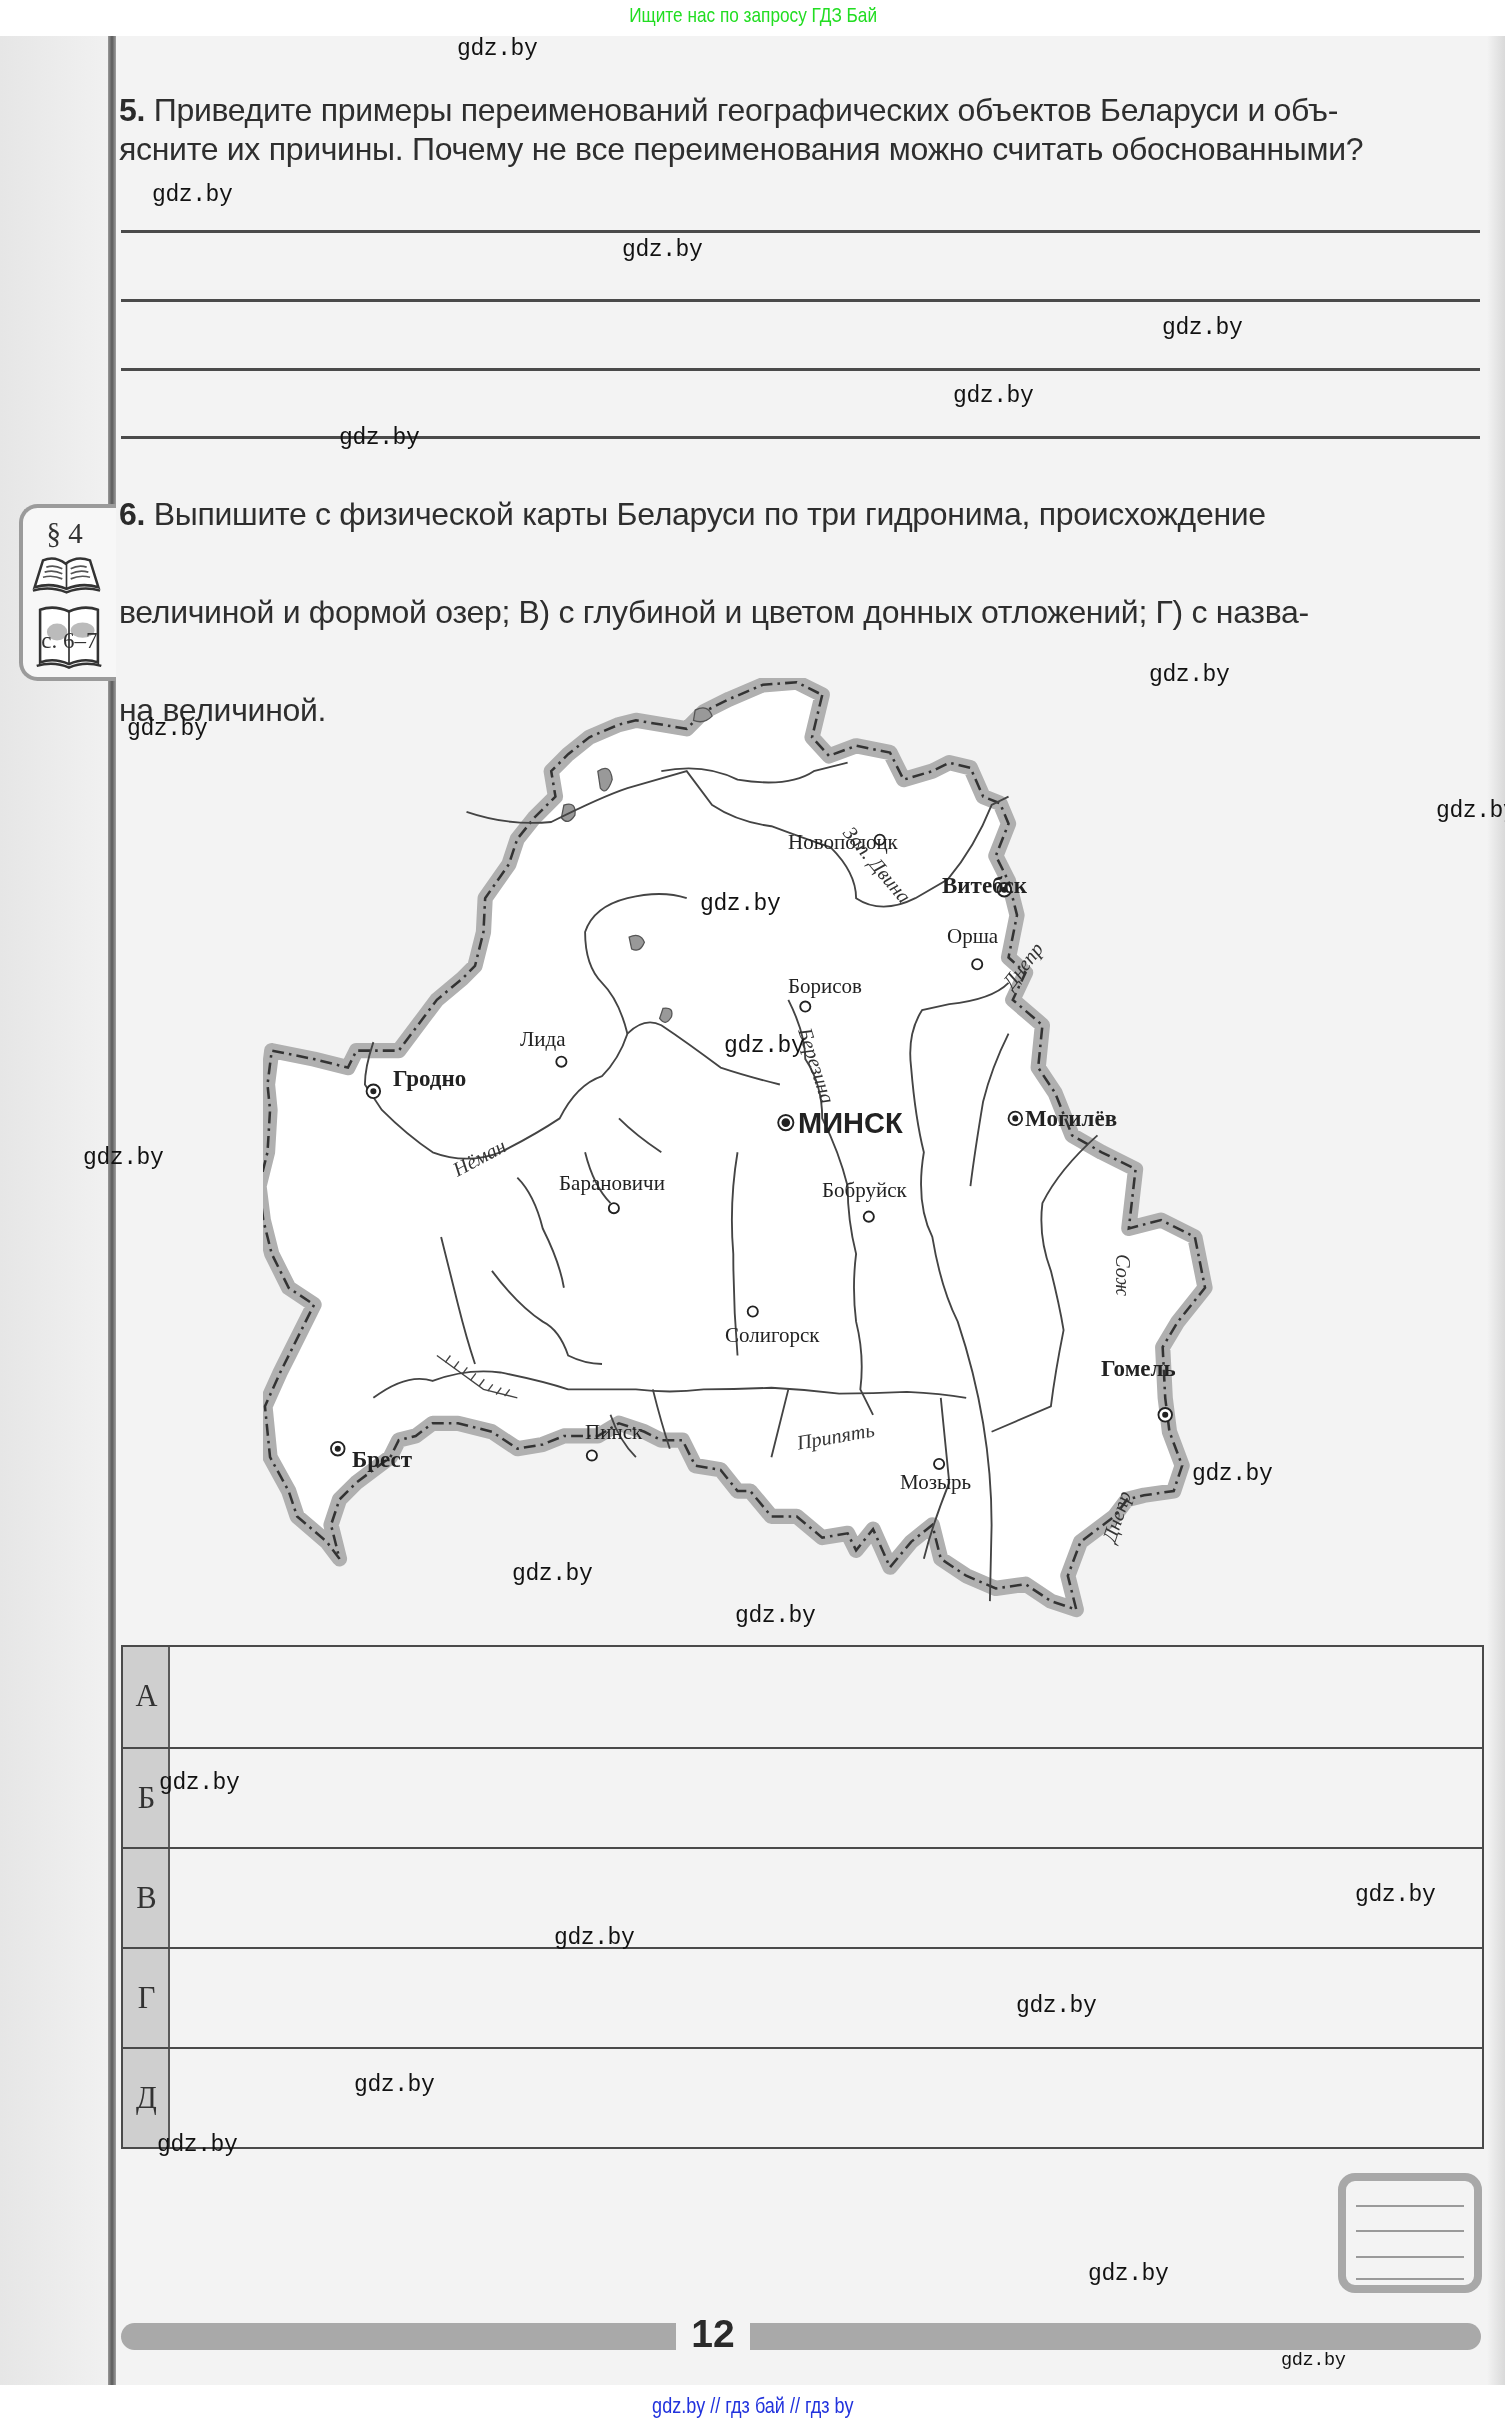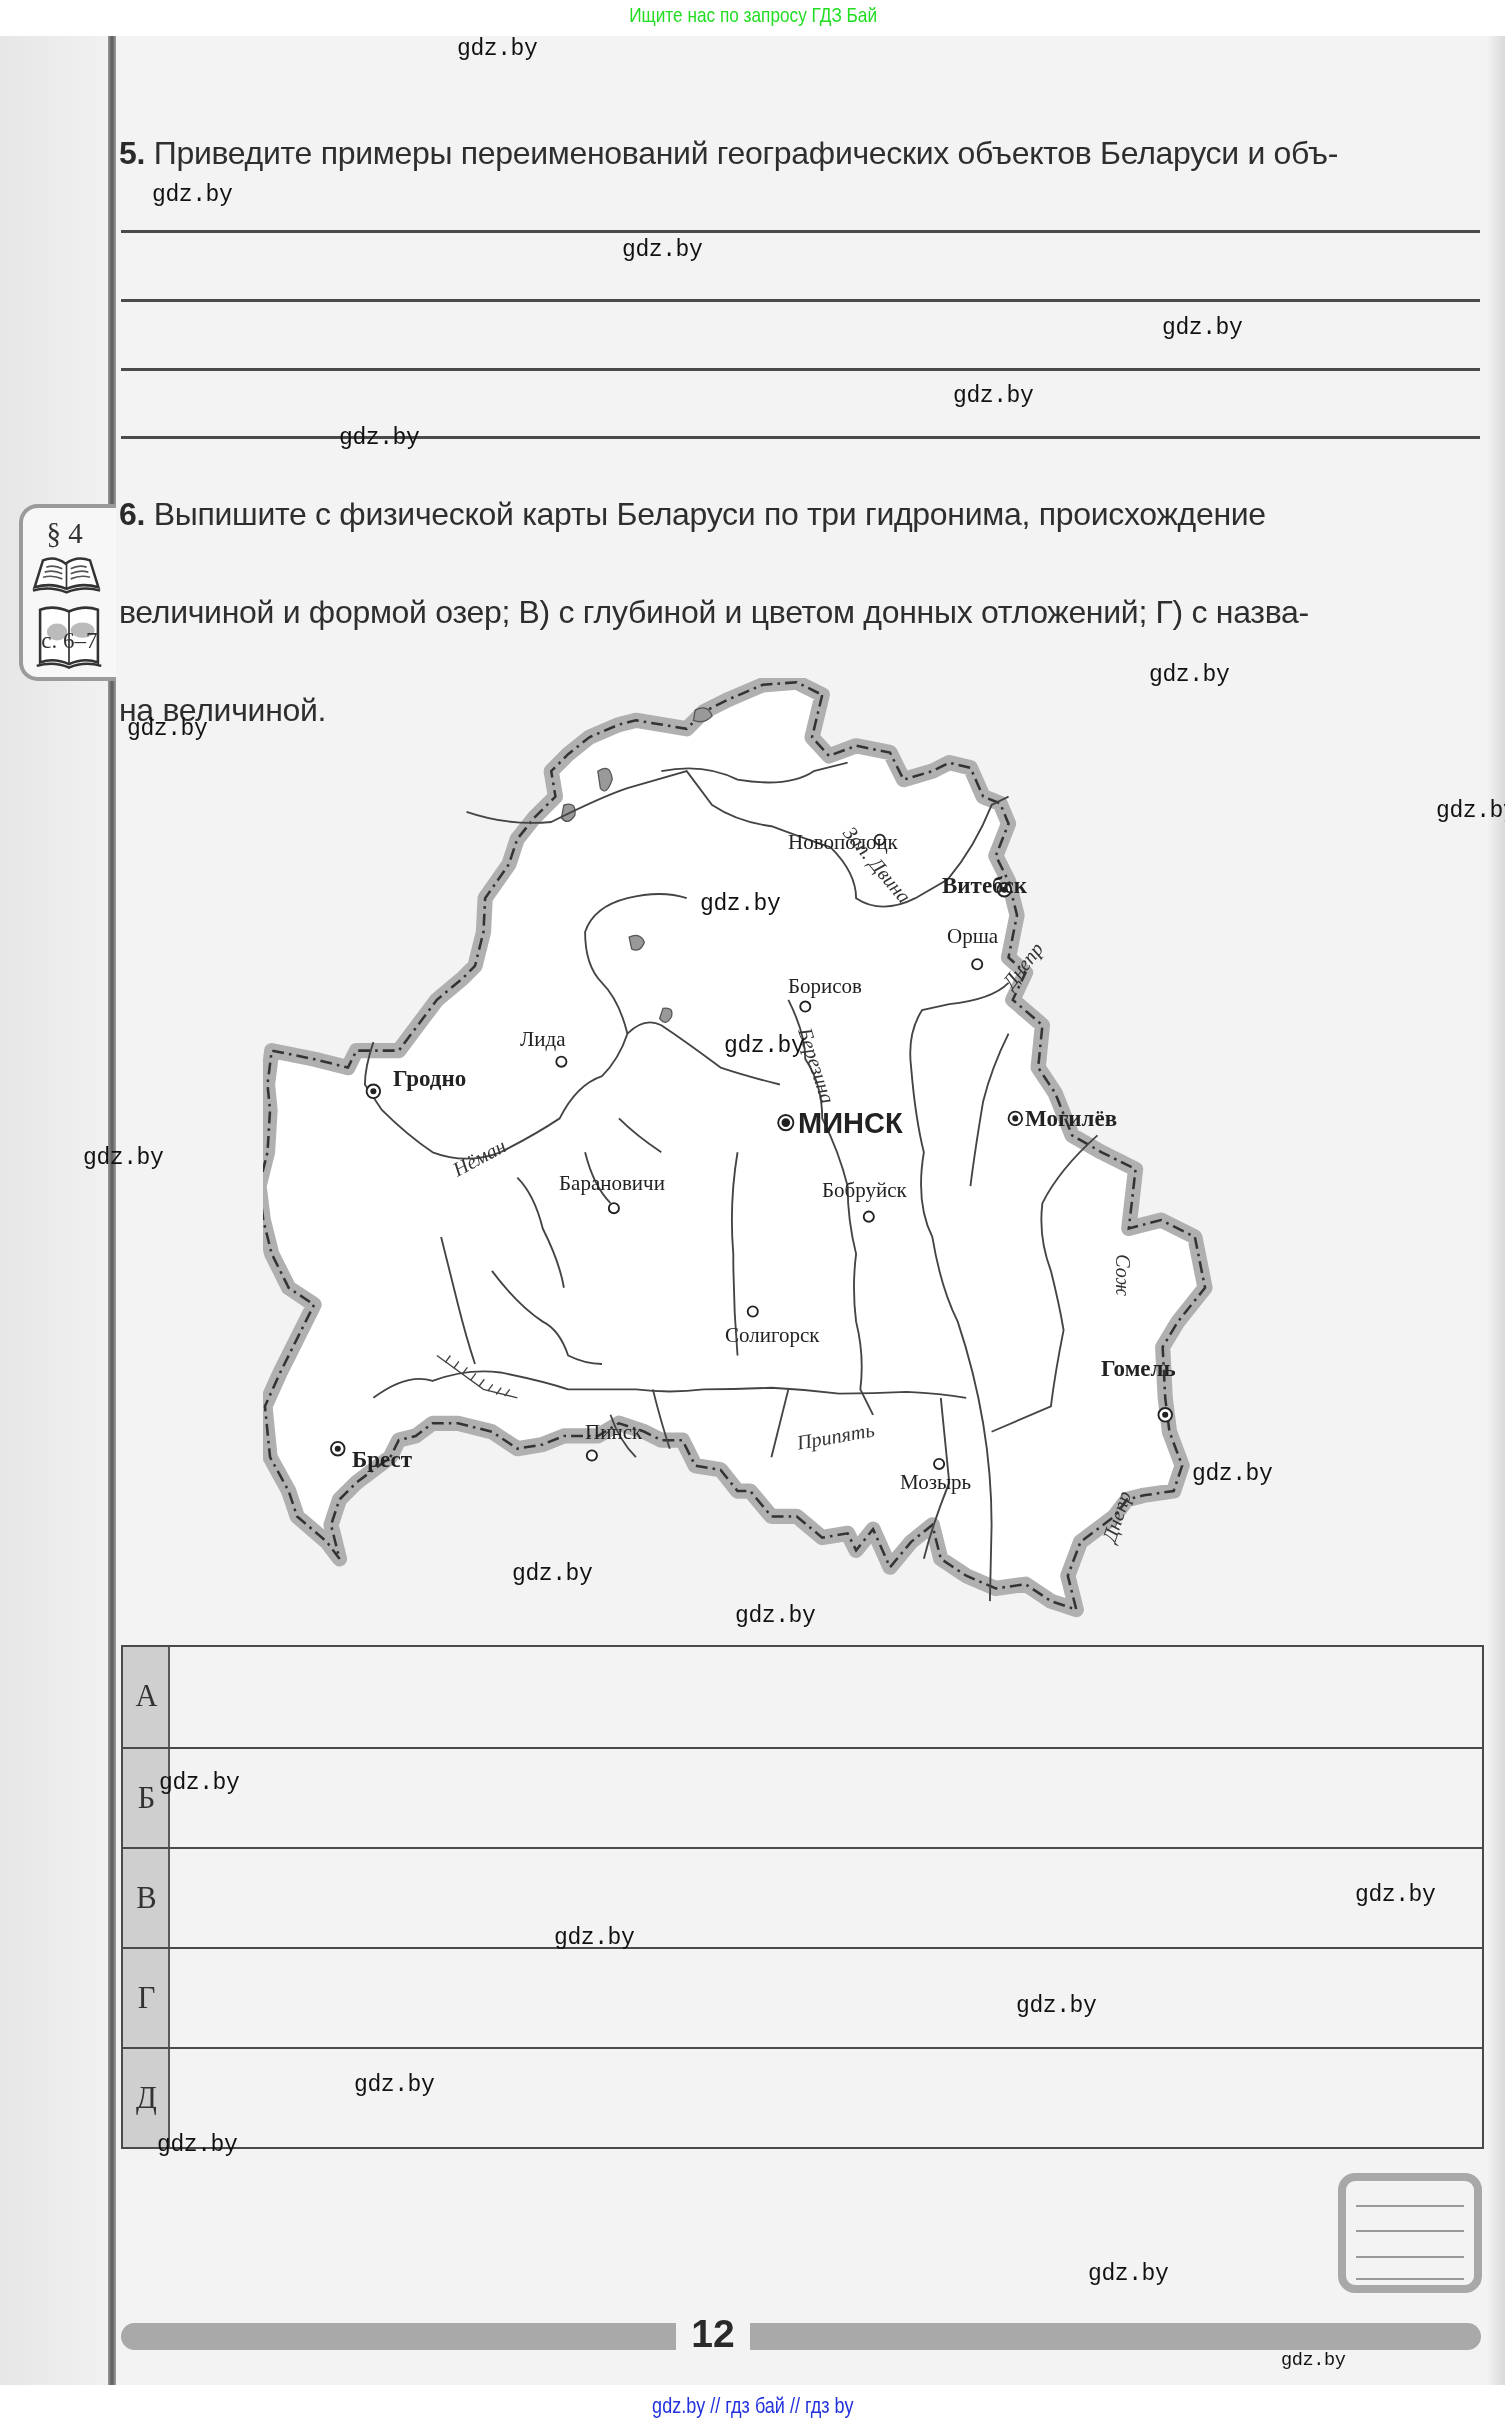--- a/index.html
+++ b/index.html
@@ -6,21 +6,21 @@
   body{width:1506px;height:2426px;position:relative;background:#ffffff;overflow:hidden;font-family:"Liberation Sans",sans-serif;}
   .banner{position:absolute;left:0;top:0;width:1506px;height:36px;background:#fff;text-align:center;}
   .banner span{display:inline-block;margin-top:3.4px;font-size:21px;color:#22dd22;font-family:"Liberation Sans",sans-serif;transform:scaleX(0.82);}
   .page{position:absolute;left:0;top:36px;width:1506px;height:2349px;background:#f3f3f3;}
   .page-left-shade{position:absolute;left:0;top:36px;width:108px;height:2349px;background:linear-gradient(90deg,#e6e6e6,#f1f1f1);}
   .page-border{position:absolute;left:108px;top:36px;width:7.6px;height:2349px;background:linear-gradient(90deg,#9a9a9a,#5a5a5a,#a0a0a0);}
   .page-right-shade{position:absolute;right:0;top:36px;width:18.6px;height:2349px;background:linear-gradient(90deg,#f3f3f3,#d8d8d8);}
   .wm{position:absolute;font-family:Liberation Mono, monospace;font-size:23px;color:#111;letter-spacing:-0.4px;}
   .qtext{position:absolute;left:119px;width:1364px;font-family:"Liberation Sans",sans-serif;font-size:32px;line-height:47px;color:#2e2e2e;letter-spacing:-0.3px;}
   .qtext b{font-weight:bold;color:#2a2a2a;}
-  .q5{top:91px;line-height:39px;margin-top:43px;}
+  .q5{top:91px;line-height:39px;}
   .q6{top:490px;line-height:49px;}
   .aline{position:absolute;left:121px;width:1359px;height:2.5px;background:#4a4a4a;}
   .sidetab{position:absolute;left:18.6px;top:504px;width:93px;height:169px;border:4.2px solid #9b9b9b;border-right:none;border-radius:18.6px 0 0 18.6px;background:#f7f7f7;}
   .sidetab .para{position:absolute;left:24px;top:8.5px;font-family:"Liberation Serif",serif;font-size:29px;color:#333;}
   .sidetab .book1{position:absolute;left:8.5px;top:44px;}
   .sidetab .book2{position:absolute;left:12px;top:95px;}
   .sidetab .pages{position:absolute;left:18.6px;top:120px;font-family:"Liberation Serif",serif;font-size:23px;color:#333;}
   .map{position:absolute;left:263px;top:678px;width:966px;height:957px;}
   .map .city{position:absolute;font-family:Liberation Serif, serif;font-size:21px;color:#222;white-space:nowrap;}
   .map .city.bold{font-family:"Liberation Serif",serif;font-weight:bold;font-size:23px;}
@@ -49,20 +49,21 @@
 </div>
 
 <div class="page"></div>
 <div class="page-left-shade"></div>
 <div class="page-border"></div>
 <div class="page-right-shade"></div>
 
 <div class="qtext q5">
   <b>5.</b>
   <span>Приведите примеры переименований географических объектов Беларуси и объ-</span><br>
+  <span>ясните их причины. Почему не все переименования можно считать обоснованными?</span>
 </div>
 <div class="aline" style="top:230px"></div>
 <div class="aline" style="top:299px"></div>
 <div class="aline" style="top:368px"></div>
 <div class="aline" style="top:436px"></div>
 
 <div class="sidetab">
   <div class="para">§ 4</div>
   <svg class="book1" width="71" height="42" viewBox="0 0 84 50">
     <path d="M4 42 L14 10 Q28 4 41 14 Q54 4 70 10 L80 42 Q60 36 42 44 Q24 36 4 42 Z" fill="#fff" stroke="#333" stroke-width="3"></path>

